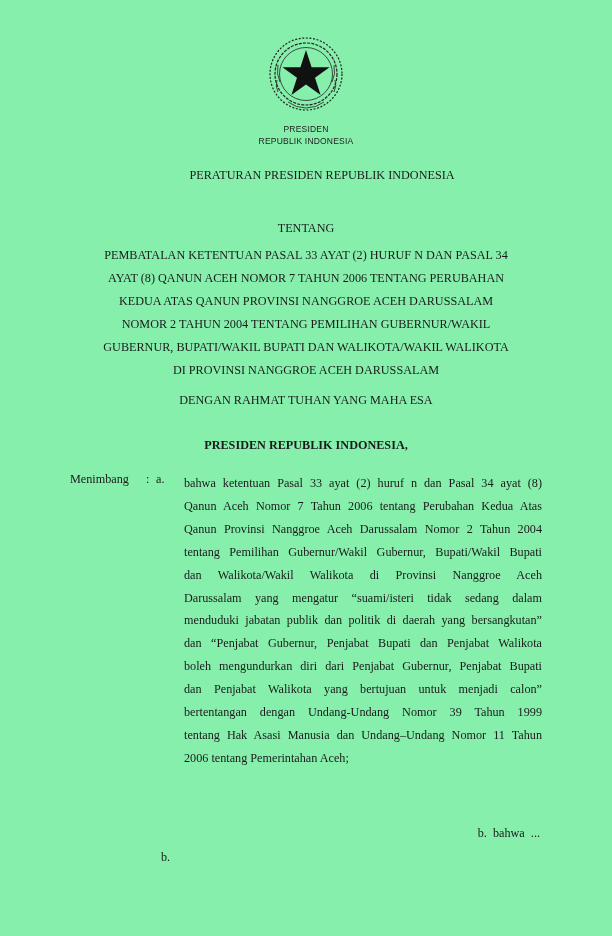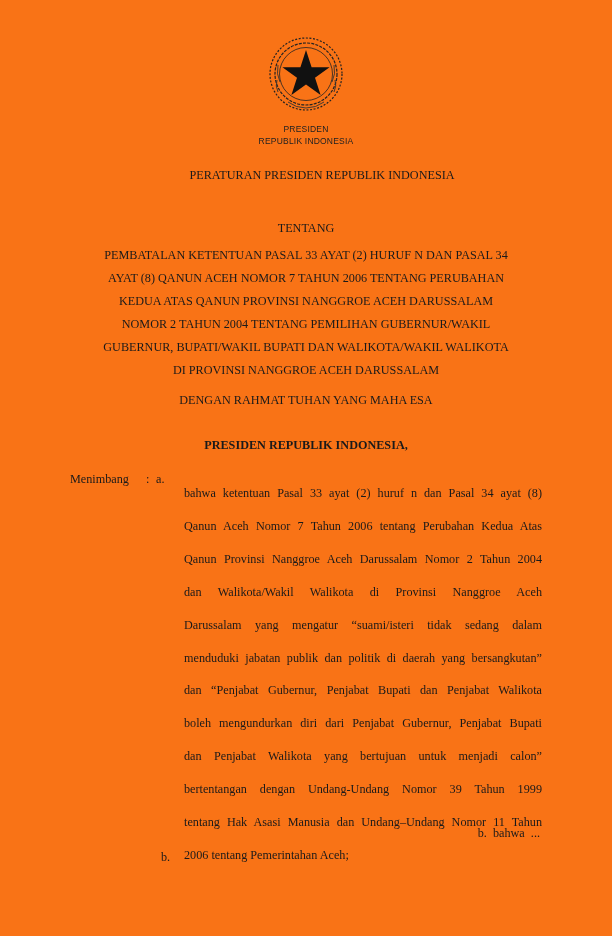--- a/index.html
+++ b/index.html
@@ -1,31 +1,31 @@
 <!DOCTYPE html>
 <html><head>
 <meta charset="utf-8">
 <style>
   html, body { margin: 0; padding: 0; background: #ffffff; }
   body { width: 612px; height: 936px; position: relative; overflow: hidden;
          font-family: "Liberation Serif", "DejaVu Serif", serif; color: #1a1a1a; }
-  .page { position: absolute; left: 0; top: 0; width: 612px; height: 936px; background: #f97316; }
+  .page { position: absolute; left: 0; top: 0; width: 612px; height: 936px; background: #86efac; }
   .emblem { position: absolute; left: 266px; top: 34px; width: 80px; height: 80px; }
   .emblem-caption { position: absolute; left: 0; width: 612px; text-align: center;
          font-family: "Liberation Sans", "DejaVu Sans", sans-serif; font-size: 8.5px; color: #222; letter-spacing: 0.2px; }
   .center-line { position: absolute; left: 0; width: 612px; text-align: center; font-size: 12.2px; white-space: pre; }
   .title-block { position: absolute; left: 60px; width: 492px; top: 244px; text-align: center;
          font-size: 12.2px; line-height: 23px; }
   .title-block div { white-space: nowrap; }
   .consider { position: absolute; left: 70px; top: 472px; width: 472px; font-size: 12.2px; }
   .consider .label { position: absolute; left: 0; top: 0; }
   .consider .colon { position: absolute; left: 76px; top: 0; }
   .consider .item-letter { position: absolute; left: 86px; top: 0; }
   .consider .item-body { position: absolute; left: 114px; top: 0; width: 358px; line-height: 22.9px; }
-  .consider .item-body div { text-align: justify; text-align-last: justify; white-space: nowrap; margin-top: 10px; }
+  .consider .item-body div { text-align: justify; text-align-last: justify; white-space: nowrap; }
   .consider .item-body div.last { text-align-last: left; }
   .foot-left { position: absolute; left: 161px; top: 850px; font-size: 12.2px; }
   .foot-right { position: absolute; right: 72px; top: 826px; font-size: 12.2px; white-space: pre; }
 </style>
 </head>
 <body>
 
 <div class="page">
 
   <svg class="emblem" viewBox="0 0 80 80">
@@ -60,20 +60,21 @@
   <div class="center-line" style="top:438px;font-weight:bold;">PRESIDEN REPUBLIK INDONESIA,</div>
 
   <div class="consider">
     <span class="label">Menimbang</span>
     <span class="colon">:</span>
     <span class="item-letter">a.</span>
     <div class="item-body">
       <div>bahwa ketentuan Pasal 33 ayat (2) huruf n dan Pasal 34 ayat (8)</div>
       <div>Qanun Aceh Nomor 7 Tahun 2006 tentang Perubahan Kedua Atas</div>
       <div>Qanun Provinsi Nanggroe Aceh Darussalam Nomor 2 Tahun 2004</div>
+      <div>tentang Pemilihan Gubernur/Wakil Gubernur, Bupati/Wakil Bupati</div>
       <div>dan Walikota/Wakil Walikota  di Provinsi Nanggroe Aceh</div>
       <div>Darussalam yang mengatur “suami/isteri tidak sedang dalam</div>
       <div>menduduki jabatan publik dan politik di daerah yang bersangkutan”</div>
       <div>dan “Penjabat Gubernur, Penjabat Bupati dan Penjabat Walikota</div>
       <div>boleh mengundurkan diri dari Penjabat Gubernur, Penjabat Bupati</div>
       <div>dan Penjabat Walikota yang bertujuan untuk menjadi calon”</div>
       <div>bertentangan dengan Undang-Undang Nomor 39 Tahun 1999</div>
       <div>tentang Hak Asasi Manusia dan Undang–Undang Nomor 11 Tahun</div>
       <div class="last">2006 tentang Pemerintahan Aceh;</div>
     </div>

